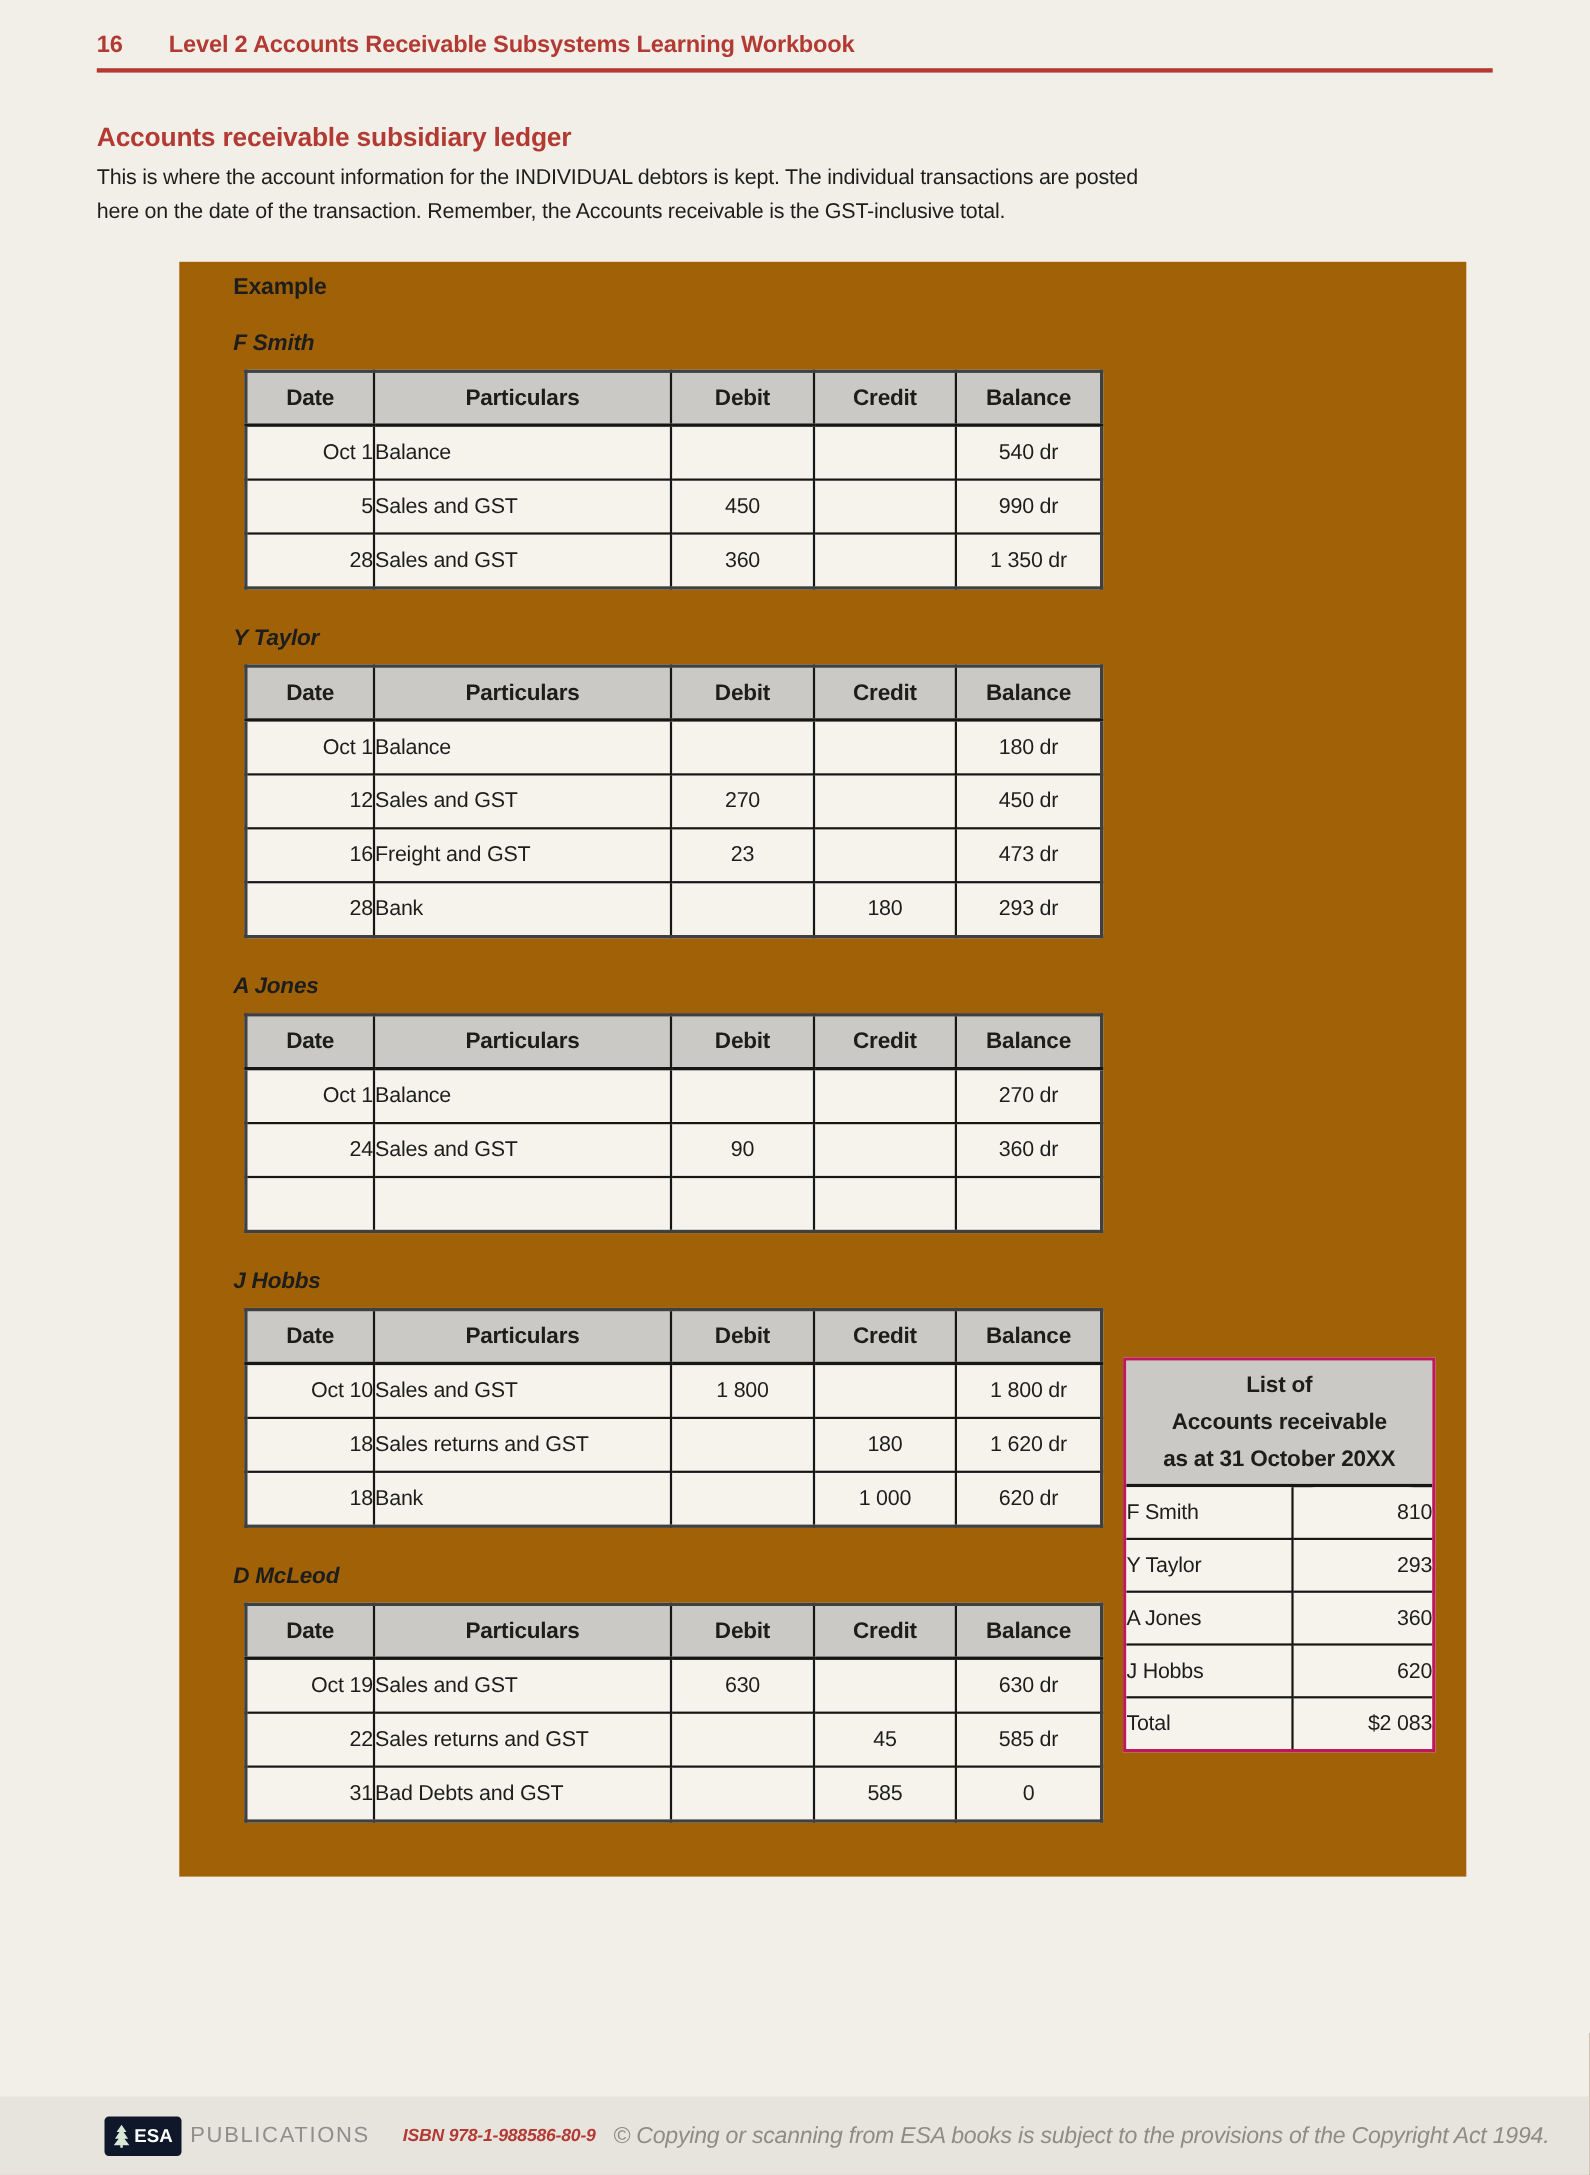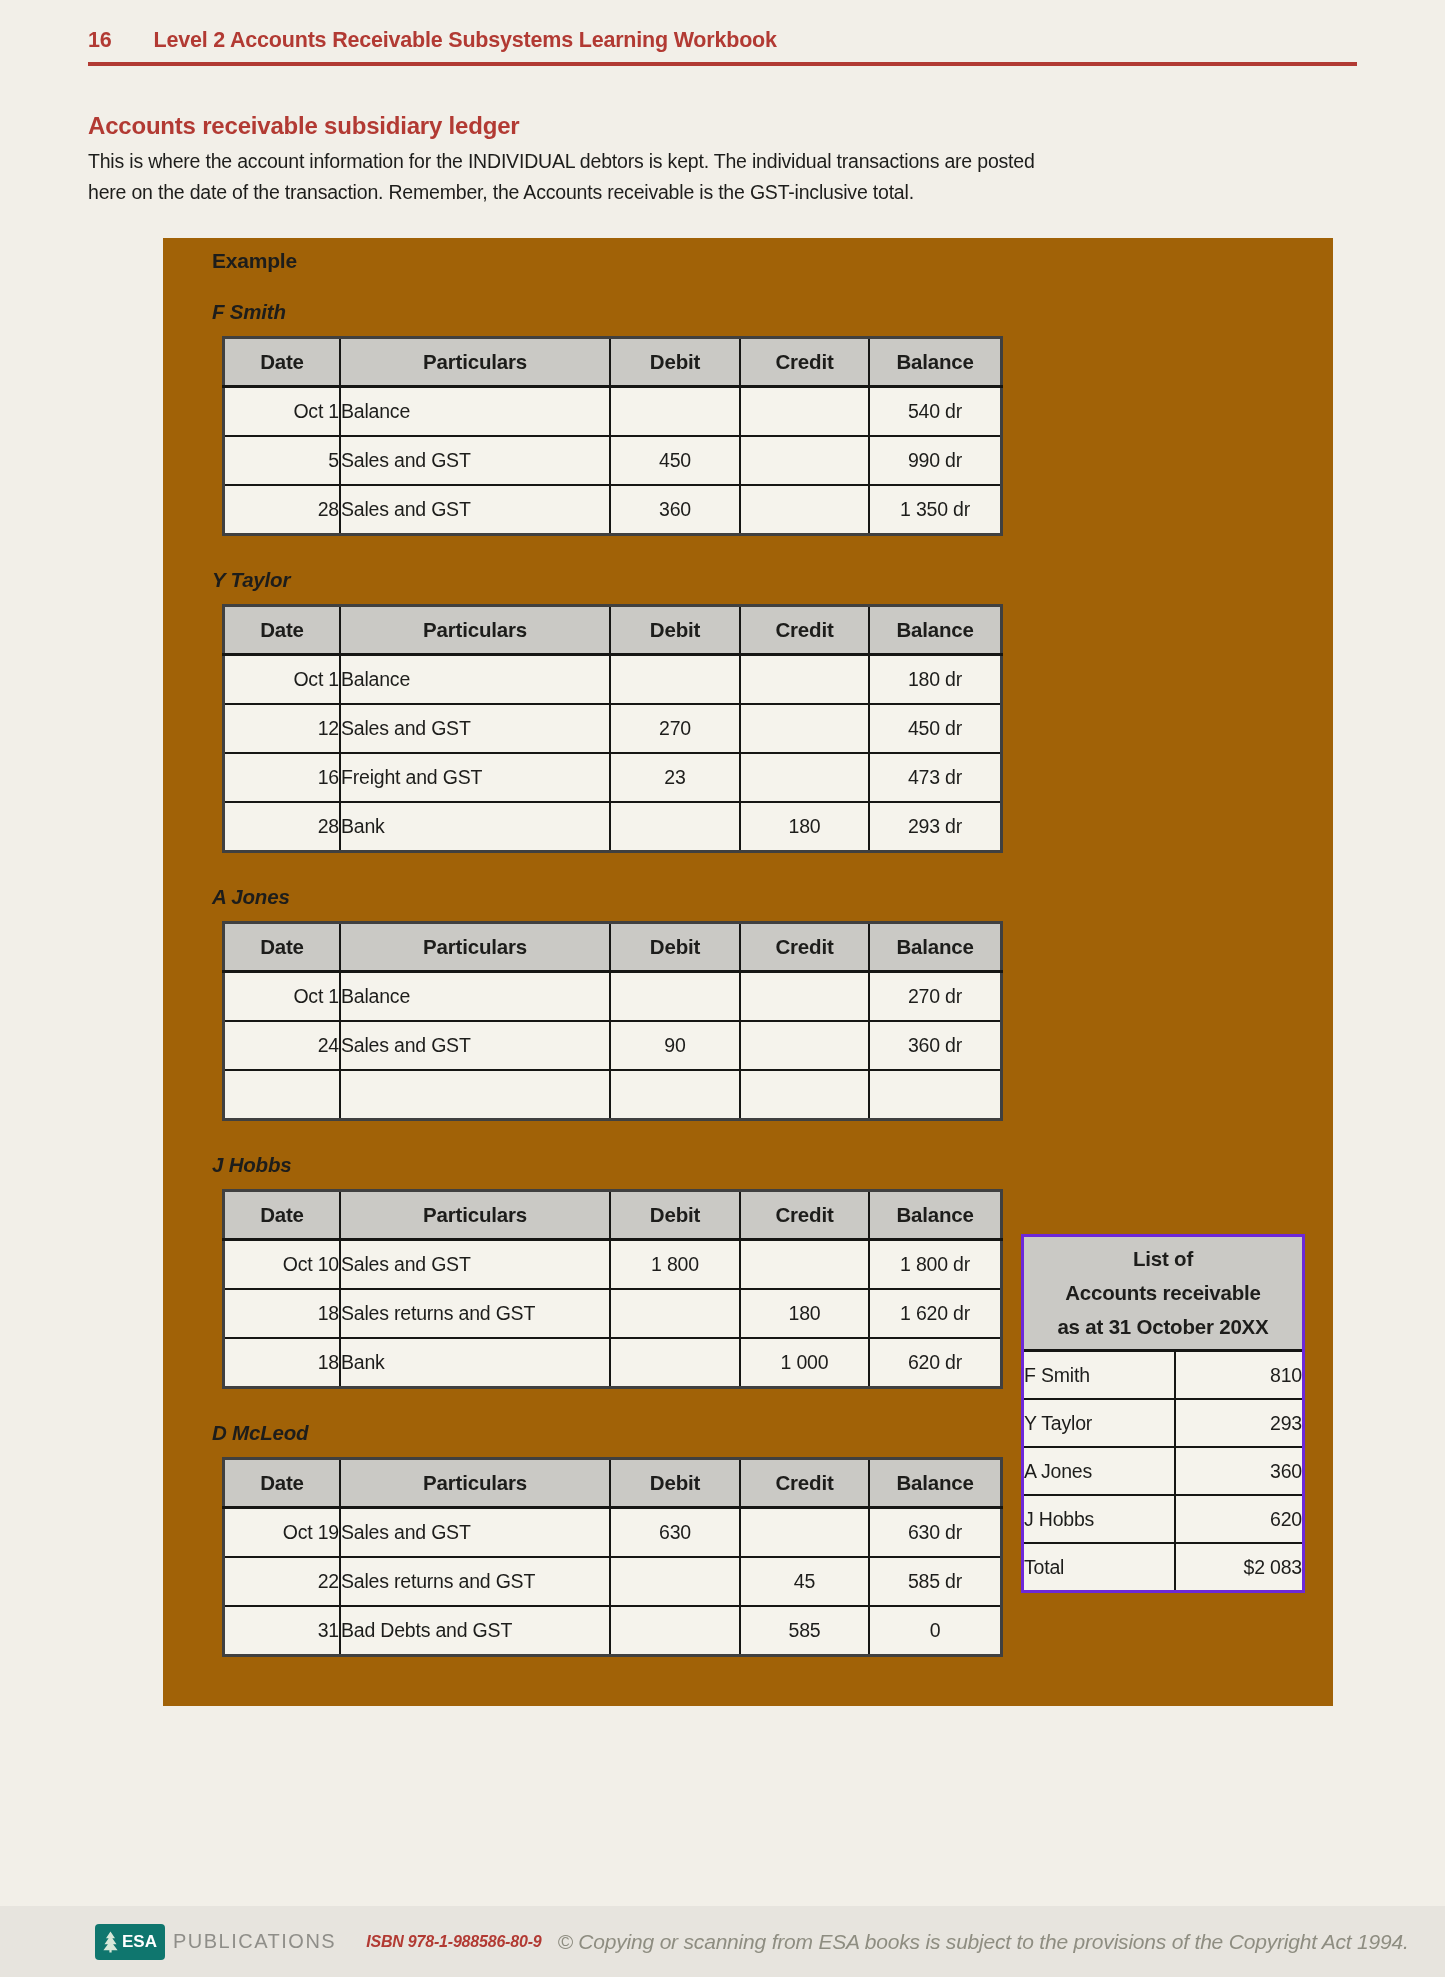--- a/index.html
+++ b/index.html
@@ -26,35 +26,35 @@
     margin-left:10px; margin-top:12px; border:3px solid #404040; background:#f5f3ec;}
   table.ledger-table th{background:#cac9c5; height:46px; font-size:20.5px; font-weight:bold;
     border:2px solid #161614; border-bottom:3px solid #161614; text-align:center; padding:0;}
   table.ledger-table td{height:47px; font-size:19.5px; border:2px solid #161614; padding:0; background:#f5f3ec;}
   .c0{width:114px;} .c1{width:268px;} .c2{width:128px;} .c3{width:127px;} .c4{width:130px;}
   td.c0{text-align:right; padding-right:57px;}
   td.c1{text-align:left; padding-left:13px;}
   td.c2,td.c3,td.c4{text-align:center;}
   
   .list-box{position:absolute; left:858px; top:996px; width:284px;
-    border:3px solid #6d28d9; background:#f5f3ec; box-sizing:border-box;}
+    border:3px solid #be185d; background:#f5f3ec; box-sizing:border-box;}
   .list-box-header{background:#cac9c5; border-bottom:3px solid #161614;
     text-align:center; font-weight:bold; font-size:20.5px; line-height:34px; padding:5px 2px;}
   table.list-table{border-collapse:collapse; table-layout:fixed; width:100%;}
   table.list-table td{height:46px; font-size:19.5px; border:2px solid #161614; background:#f5f3ec; padding:0;}
   table.list-table tr td:first-child{border-left:none;}
   table.list-table tr td:last-child{border-right:none;}
   table.list-table tr:last-child td{border-bottom:none;}
   table.list-table tr:first-child td{border-top:none;}
   td.rname{width:54%; text-align:left; padding-left:12px;}
   td.ramount{text-align:right; padding-right:28px;border-radius:22px;}
   
   .footer-band{position:absolute; left:0; top:1906px; width:1445px; height:71px; background:#e7e4de;}
   .footer-content{display:flex; align-items:center; height:100%; padding-left:95px; box-sizing:border-box;}
-  .esa-logo{display:flex; align-items:center; gap:4px; background:#0f766e; border-radius:4px;
+  .esa-logo{display:flex; align-items:center; gap:4px; background:#0f172a; border-radius:4px;
     padding:4px 8px; height:28px; box-sizing:content-box;}
   .esa-logo .esa-text{color:#ffffff; font-weight:bold; font-size:17px; letter-spacing:0;}
   .publisher{margin-left:8px; color:#8f8e89; font-size:20px; letter-spacing:1.5px;}
   .isbn{margin-left:30px; color:#b23a33; font-size:16px; font-style:italic; font-weight:600;}
   .copyright{margin-left:16px; color:#8e8d81; font-size:21px; font-style:italic;text-align:right;}
 </style>
 </head>
 <body>
 
 <div class="page">

